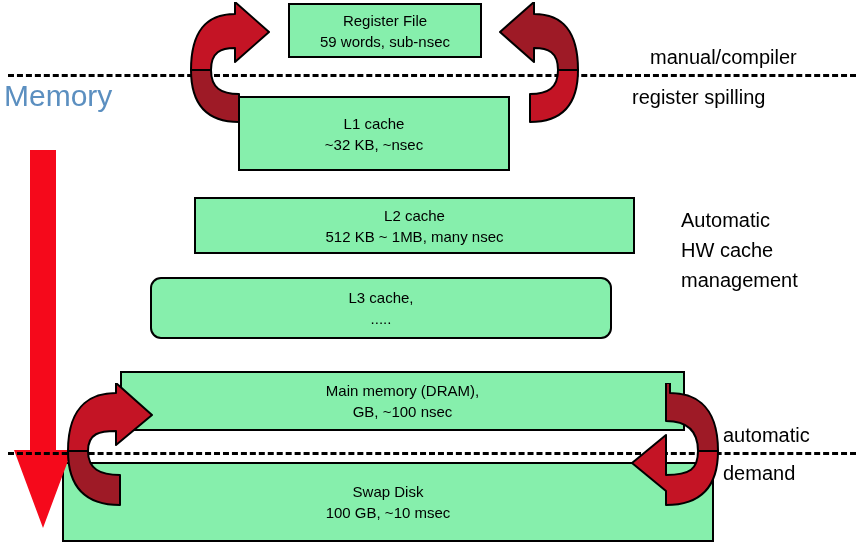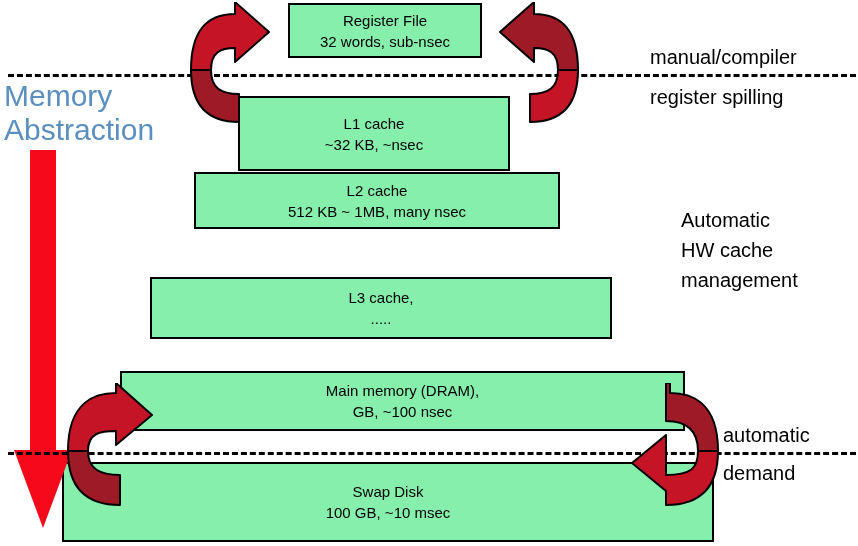--- a/index.html
+++ b/index.html
@@ -31,22 +31,22 @@
   .mem-box .line {
     font-size: 15px;
     line-height: 21px;
     color: #000000;
     white-space: nowrap;
     text-align: center;
   }
 
   #box-register { left: 288px; top: 3px;   width: 194px; height: 55px; }
   #box-l1       { left: 238px; top: 96px;  width: 272px; height: 75px; align-items: center; }
-  #box-l2       { left: 194px; top: 172px; width: 366px; height: 57px; }
-  #box-l3       { left: 150px; top: 277px; width: 462px; height: 62px; }
+  #box-l2       { left: 194px; top: 197px; width: 441px; height: 57px; }
+  #box-l3       { left: 150px; top: 277px; width: 462px; height: 62px; border-radius: 11px; }
   #box-dram     { left: 120px; top: 371px; width: 565px; height: 60px; }
   #box-swap     { left:  62px; top: 462px; width: 652px; height: 80px; }
 
   
   .dashed-line {
     position: absolute;
     left: 8px;
     width: 848px;
     height: 0;
     border-top: 3px dashed #000000;
@@ -58,21 +58,21 @@
   
   .side-note {
     position: absolute;
     color: #000000;
     font-size: 20px;
     line-height: 30px;
     white-space: nowrap;
     z-index: 7;
   }
   #note-manual   { left: 650px; top: 42px; }
-  #note-spilling { left: 650px; top: 82px; }
+  #note-spilling { left: 632px; top: 82px; }
   #note-auto-hw  { left: 681px; top: 205px; }
   #note-auto     { left: 723px; top: 420px; }
   #note-demand   { left: 723px; top: 458px; }
   #note-paging   { left: 723px; top: 496px; }
 
   
   #memory-abstraction {
     position: absolute;
     left: 4px;
     top: 79px;
@@ -102,21 +102,21 @@
   #curve-bot-left   { left: 58px;  top: 383px; width: 100px; height: 128px; }
   #curve-bot-right  { left: 628px; top: 383px; width: 100px; height: 128px; }
 </style>
 </head>
 <body>
 
 <div id="canvas">
 
   <div class="mem-box" id="box-register">
     <div class="line">Register File</div>
-    <div class="line">32 words, sub-nsec</div>
+    <div class="line">59 words, sub-nsec</div>
   </div>
 
   <div class="mem-box" id="box-l1">
     <div class="line">L1 cache</div>
     <div class="line">~32 KB, ~nsec</div>
   </div>
 
   <div class="mem-box" id="box-l2">
     <div class="line">L2 cache</div>
     <div class="line">512 KB ~ 1MB, many nsec</div>
@@ -147,21 +147,20 @@
     <div>Automatic</div>
     <div>HW cache</div>
     <div>management</div>
   </div>
 
   <div class="side-note" id="note-auto">automatic</div>
   <div class="side-note" id="note-demand">demand</div>
 
   <div id="memory-abstraction">
     <div>Memory</div>
-    <div>Abstraction</div>
   </div>
 
   <svg id="big-arrow" viewBox="0 0 62 380" preserveAspectRatio="none">
     <polygon points="18,0 44,0 44,300 60,300 31,378 2,300 18,300" fill="#F5091B"></polygon>
   </svg>
 
   <svg class="curve-arrow" id="curve-top-left" viewBox="0 0 92 128">
     <path d="M 62 118 L 62 100 L 30 100
              C 6 100 6 38 32 38
              L 48 38 L 48 14 L 88 47 L 48 80 L 48 58 L 34 58

